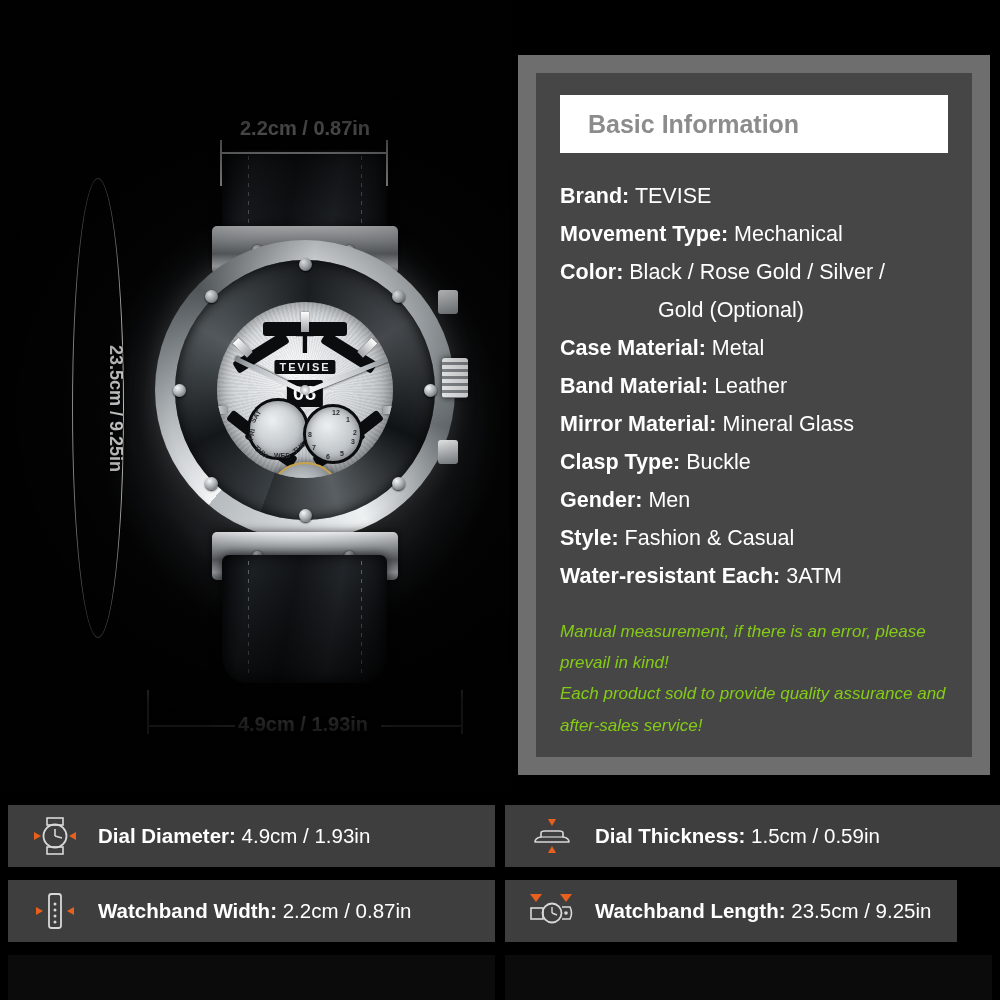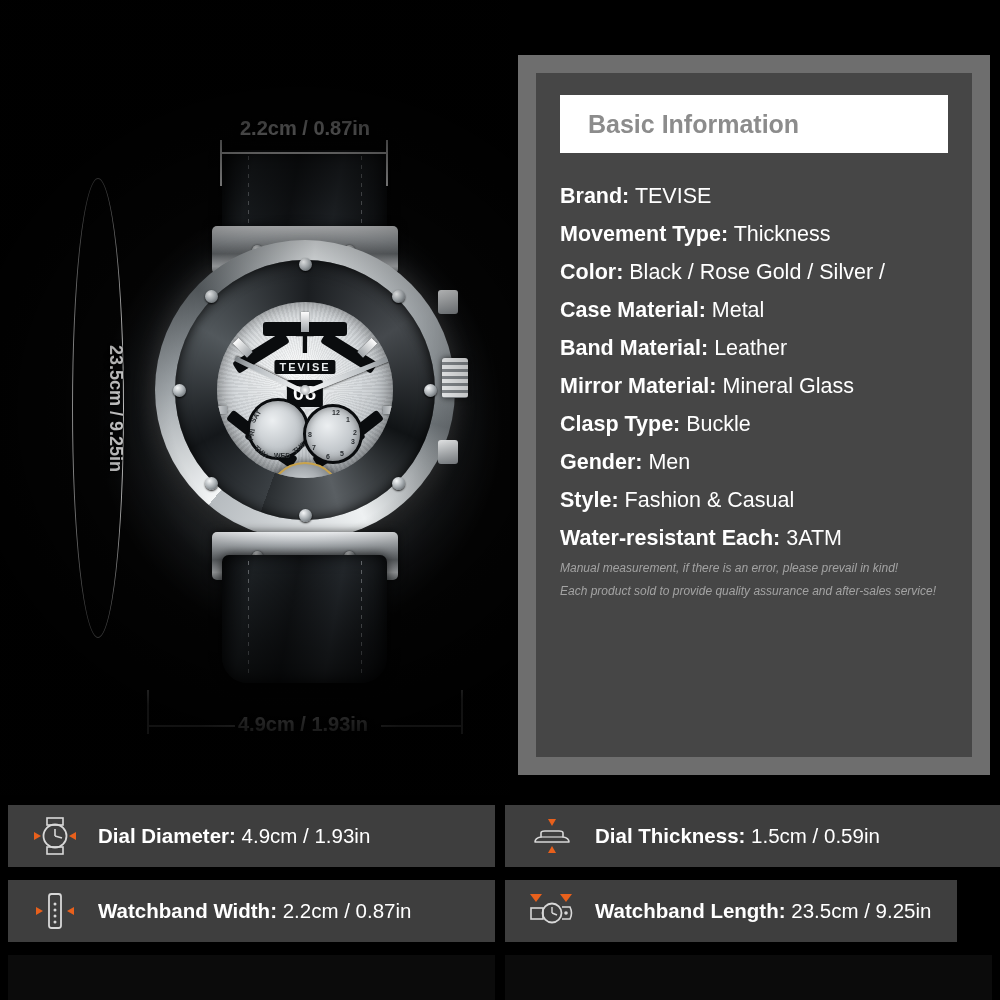--- a/index.html
+++ b/index.html
@@ -185,21 +185,21 @@
   }
   #panel-header span { color: #8c8c8c; font-size: 25px; font-weight: 700; }
   .spec-row {
     color: #fff; font-size: 21.5px; line-height: 1.77;
     white-space: nowrap;
   }
   .spec-row .k { font-weight: 700; }
   .spec-row .v { font-weight: 400; }
   .spec-cont { text-align: center; padding-right: 46px; }
   .note {
-    margin-top: 0; color: #a3a3a3; font-size: 12px; line-height: 1.85;
+    margin-top: 20px; color: #84cc16; font-size: 17px; line-height: 1.85;
     font-style: italic; font-family: "Liberation Sans", sans-serif;
   }
 
   
   .bar {
     position: absolute; height: 62px; background: #3e3e3e;
     display: flex; align-items: center; padding-left: 18px; gap: 14px;
   }
   .bar .icon { width: 58px; display: flex; align-items: center; justify-content: center; flex: 0 0 58px; }
   .bar .txt { color: #fff; font-size: 20.5px; white-space: nowrap; }
@@ -318,25 +318,28 @@
       <div id="panel-header">
         <span>Basic Information</span>
       </div>
 
       <div class="spec-row">
         <span class="k">Brand:</span>
         <span class="v">TEVISE</span>
       </div>
       <div class="spec-row">
         <span class="k">Movement Type:</span>
-        <span class="v">Thickness</span>
+        <span class="v">Mechanical</span>
       </div>
       <div class="spec-row">
         <span class="k">Color:</span>
         <span class="v">Black / Rose Gold / Silver /</span>
+      </div>
+      <div class="spec-row spec-cont">
+        <span class="v">Gold (Optional)</span>
       </div>
       <div class="spec-row">
         <span class="k">Case Material:</span>
         <span class="v">Metal</span>
       </div>
       <div class="spec-row">
         <span class="k">Band Material:</span>
         <span class="v">Leather</span>
       </div>
       <div class="spec-row">

